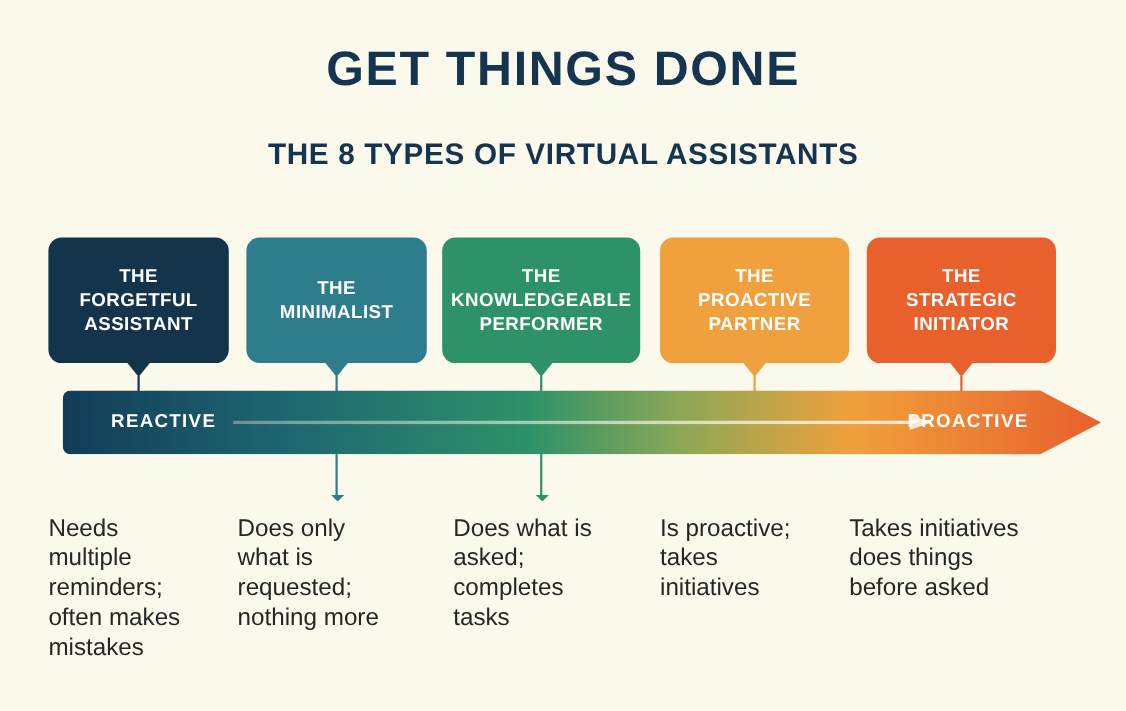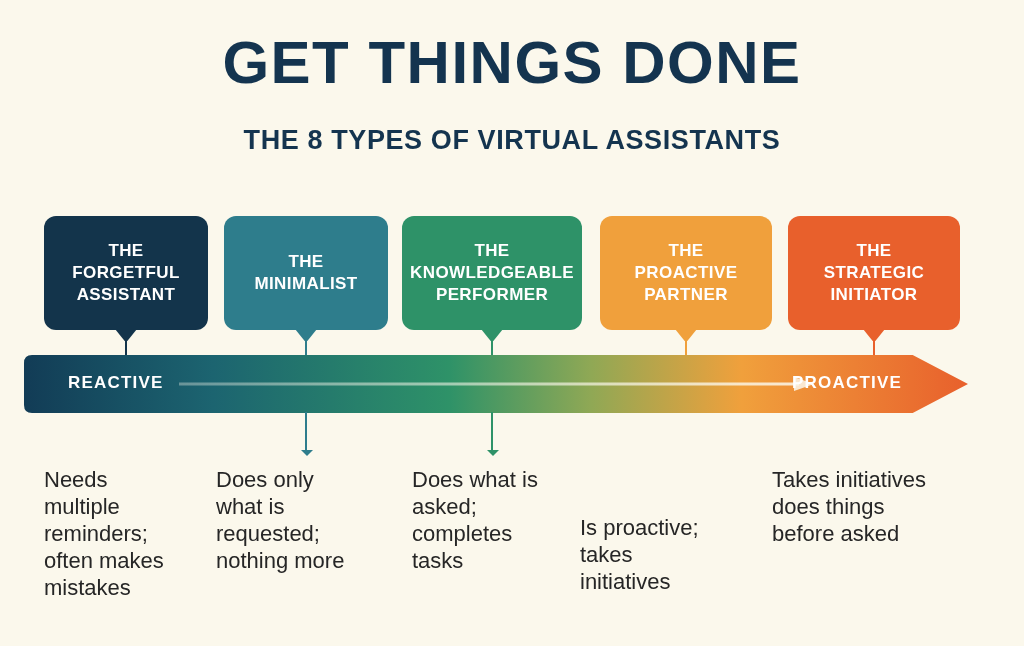--- a/index.html
+++ b/index.html
@@ -18,21 +18,21 @@
     overflow: hidden;
   }
 
   
   .title {
     position: absolute;
     left: 0;
     top: 32px;
     width: 1024px;
     text-align: center;
-    font-size: 60px;
+    font-size: 44px;
     line-height: 62px;
     font-weight: bold;
     letter-spacing: 1.5px;
     color: #14344F;
   }
   .subtitle {
     position: absolute;
     left: 0;
     top: 124px;
     width: 1024px;
@@ -103,21 +103,21 @@
     width: 12px;
     height: 6px;
     top: 450px;
     clip-path: polygon(0 0, 100% 0, 50% 100%);
     transform: translateX(-5px);
   }
 
   
   .arrow-wrap {
     position: absolute;
-    left: 24px;
+    left: 57px;
     top: 355px;
     width: 944px;
     height: 58px;
     text-align: right;
   }
   .arrow-body {
     position: absolute;
     left: 0;
     top: 0;
     width: 944px;
@@ -241,21 +241,21 @@
 often makes
 mistakes</div>
       <div class="desc" style="left: 368px; width: 160px;">Does what is
 asked;
 completes
 tasks</div>
       <div class="desc" style="left: 172px; width: 180px;">Does only
 what is
 requested;
 nothing more</div>
-      <div class="desc" style="left: 536px; width: 172px; margin-top: 48px;">Is proactive;
+      <div class="desc" style="left: 556px; width: 172px;">Is proactive;
 takes
 initiatives</div>
       <div class="desc" style="left: 728px; width: 208px;">Takes initiatives
 does things
 before asked</div>
     </div>
 
 </div>
 
 </body></html>

